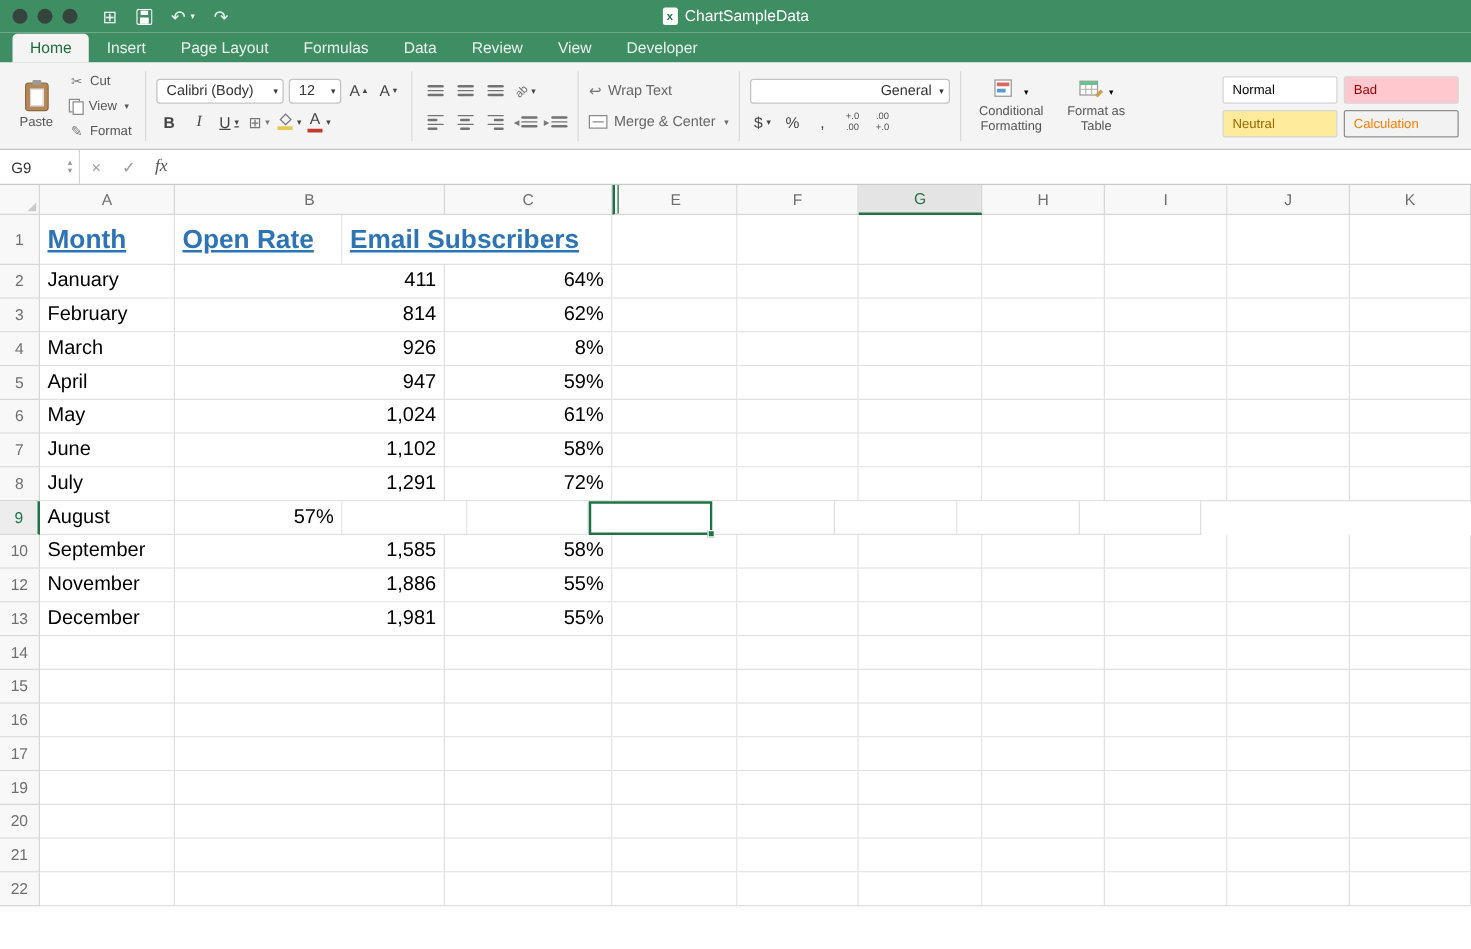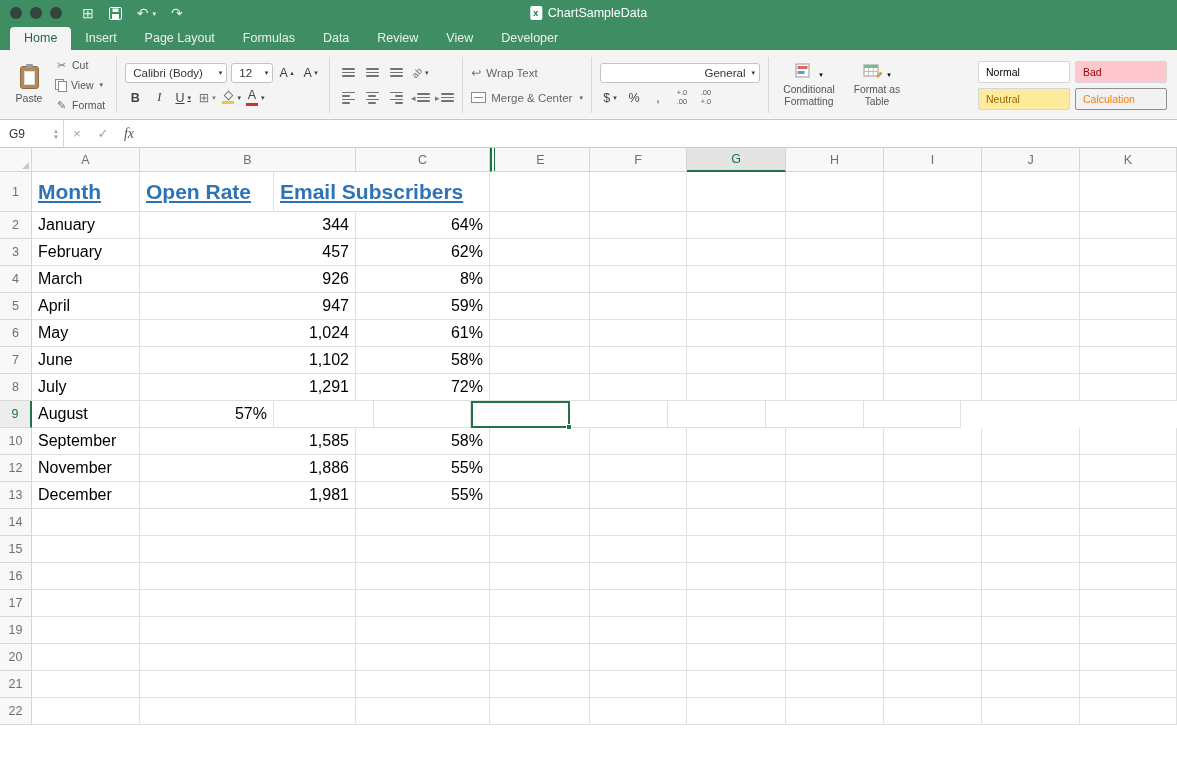--- a/index.html
+++ b/index.html
@@ -406,40 +406,40 @@
       <div class="cell" style="width: 98px;"></div>
       <div class="cell" style="width: 98px;"></div>
       <div class="cell" style="width: 97px;"></div>
     </div>
     <div class="grid-row" style="height: 27px;">
       <div class="row-header" style="width: 32px;">2</div>
       <div class="cell" style="width: 108px;">
         <span>January</span>
       </div>
       <div class="cell num" style="width: 216px;">
-        <span>344</span>
+        <span>411</span>
       </div>
       <div class="cell num" style="width: 134px;">
         <span>64%</span>
       </div>
       <div class="cell" style="width: 100px;"></div>
       <div class="cell" style="width: 97px;"></div>
       <div class="cell" style="width: 99px;"></div>
       <div class="cell" style="width: 98px;"></div>
       <div class="cell" style="width: 98px;"></div>
       <div class="cell" style="width: 98px;"></div>
       <div class="cell" style="width: 97px;"></div>
     </div>
     <div class="grid-row" style="height: 27px;">
       <div class="row-header" style="width: 32px;">3</div>
       <div class="cell" style="width: 108px;">
         <span>February</span>
       </div>
       <div class="cell num" style="width: 216px;">
-        <span>457</span>
+        <span>814</span>
       </div>
       <div class="cell num" style="width: 134px;">
         <span>62%</span>
       </div>
       <div class="cell" style="width: 100px;"></div>
       <div class="cell" style="width: 97px;"></div>
       <div class="cell" style="width: 99px;"></div>
       <div class="cell" style="width: 98px;"></div>
       <div class="cell" style="width: 98px;"></div>
       <div class="cell" style="width: 98px;"></div>

